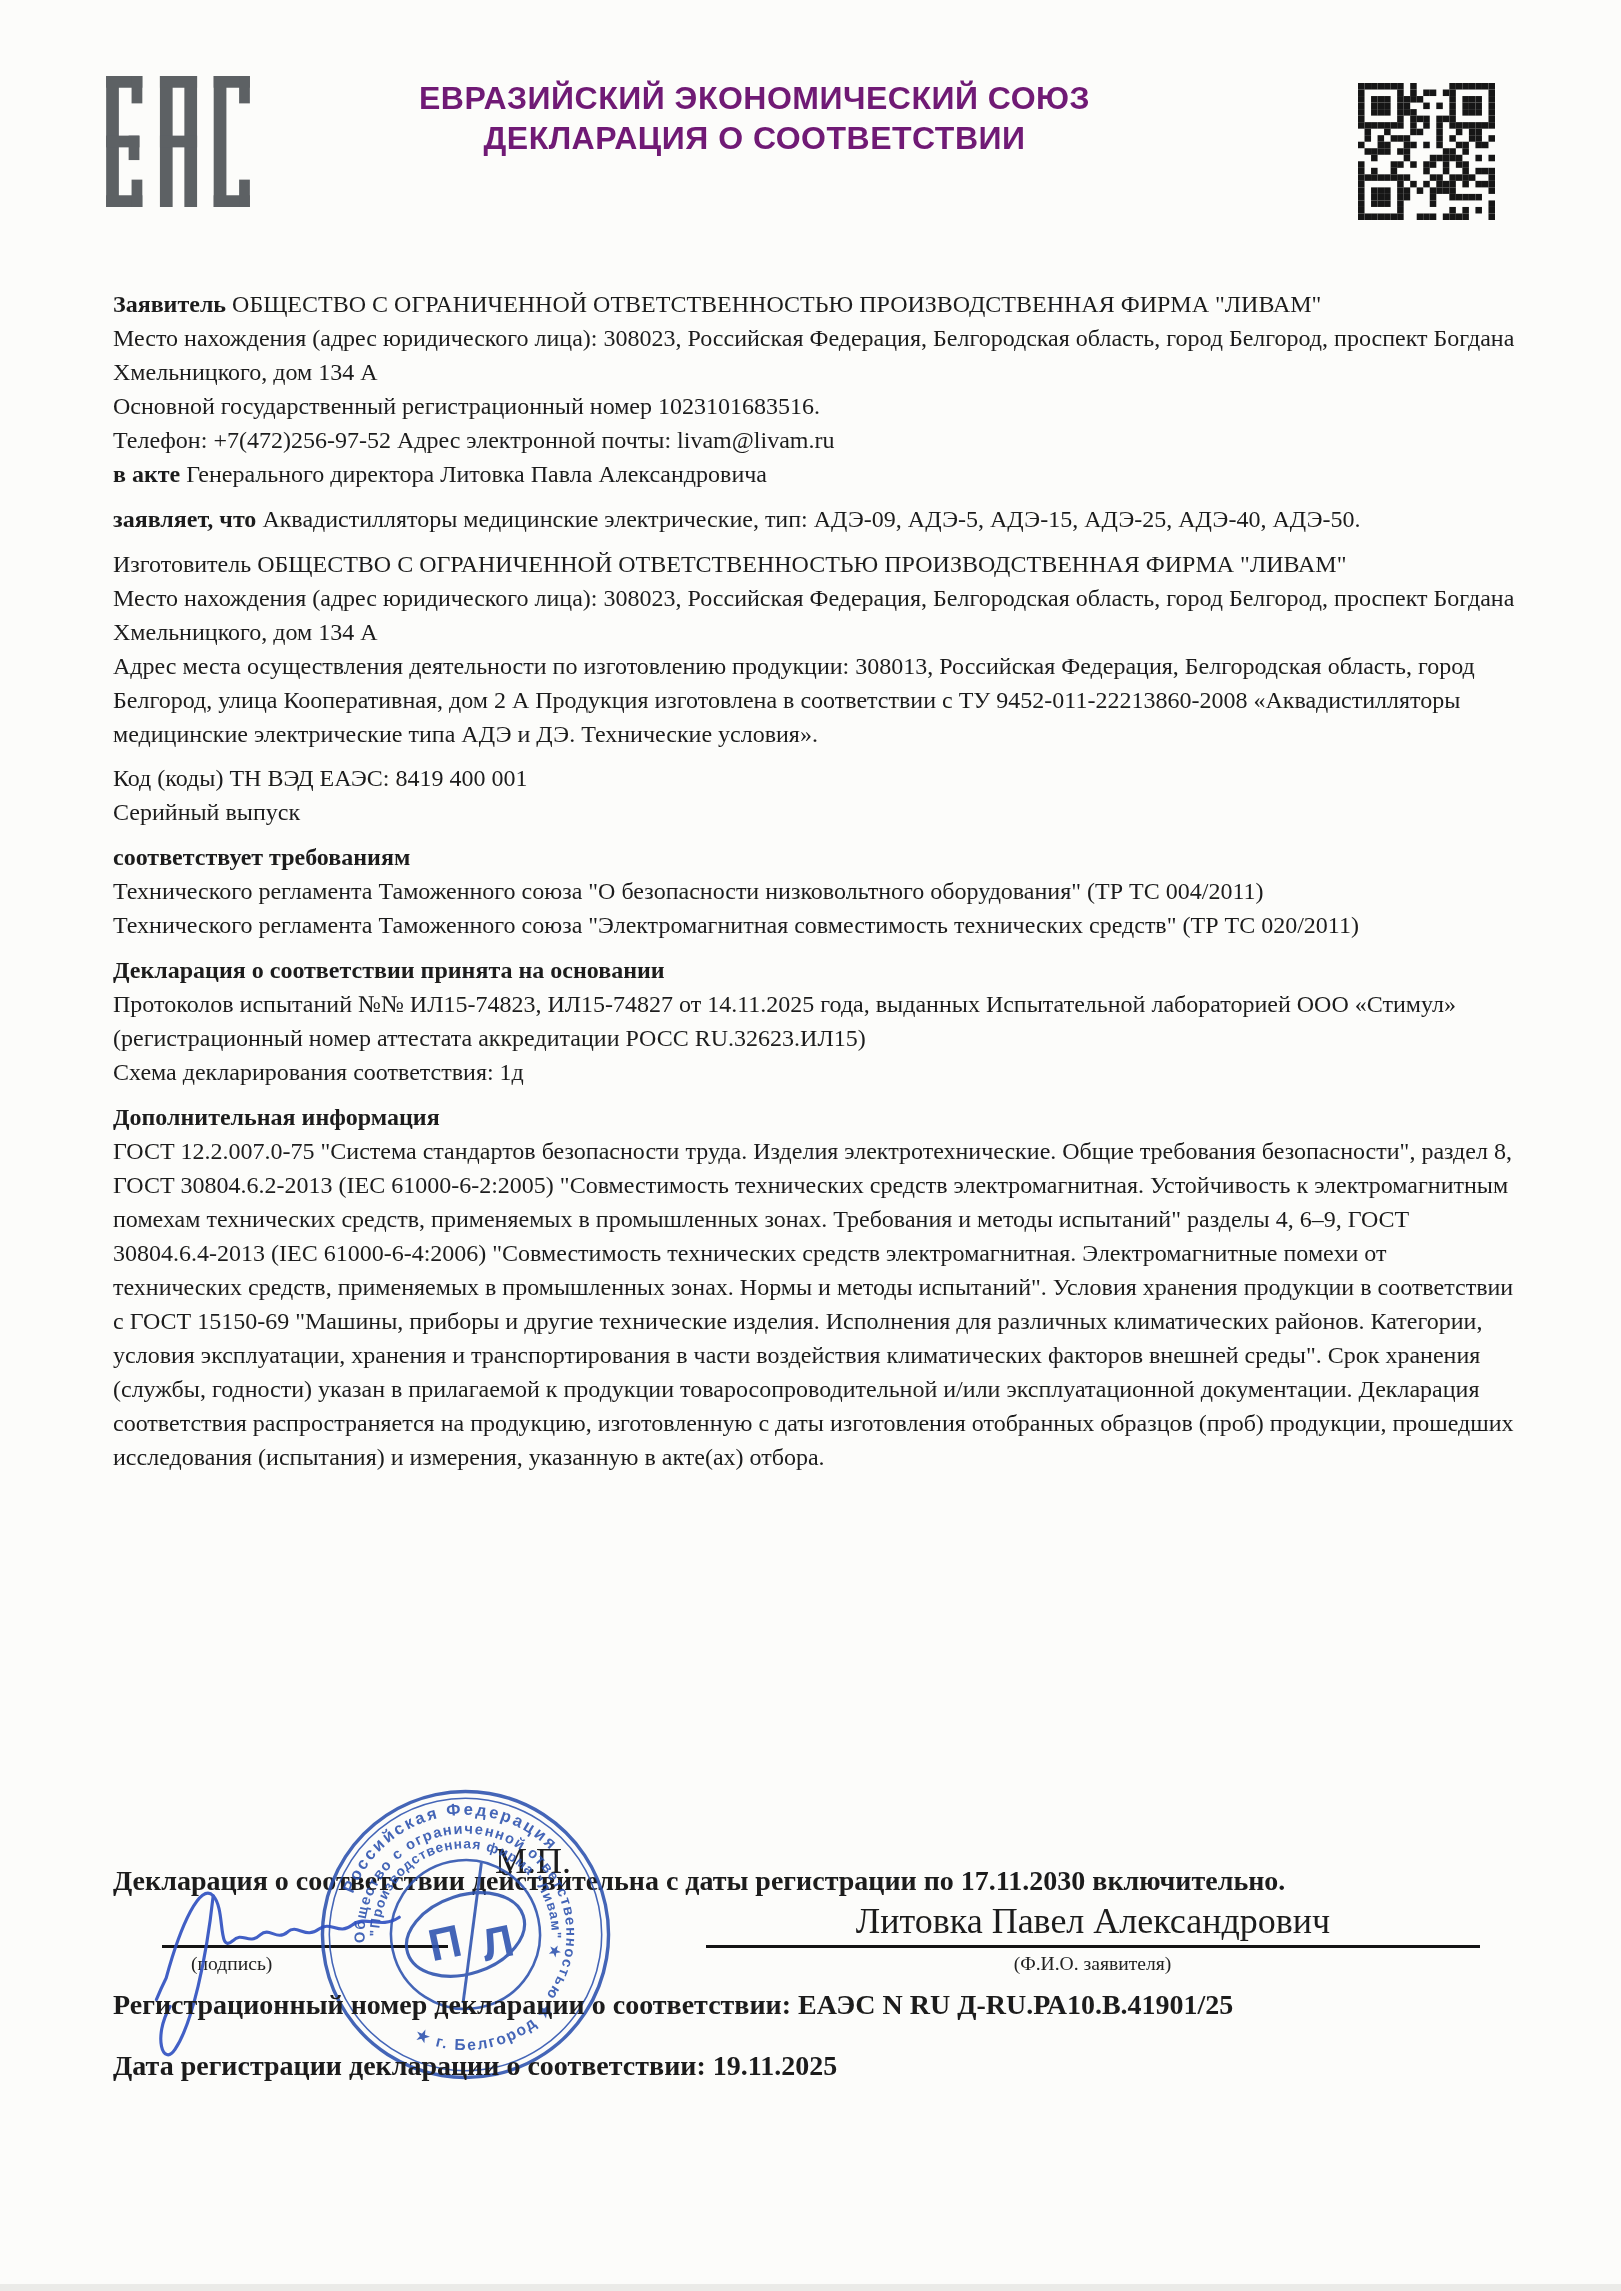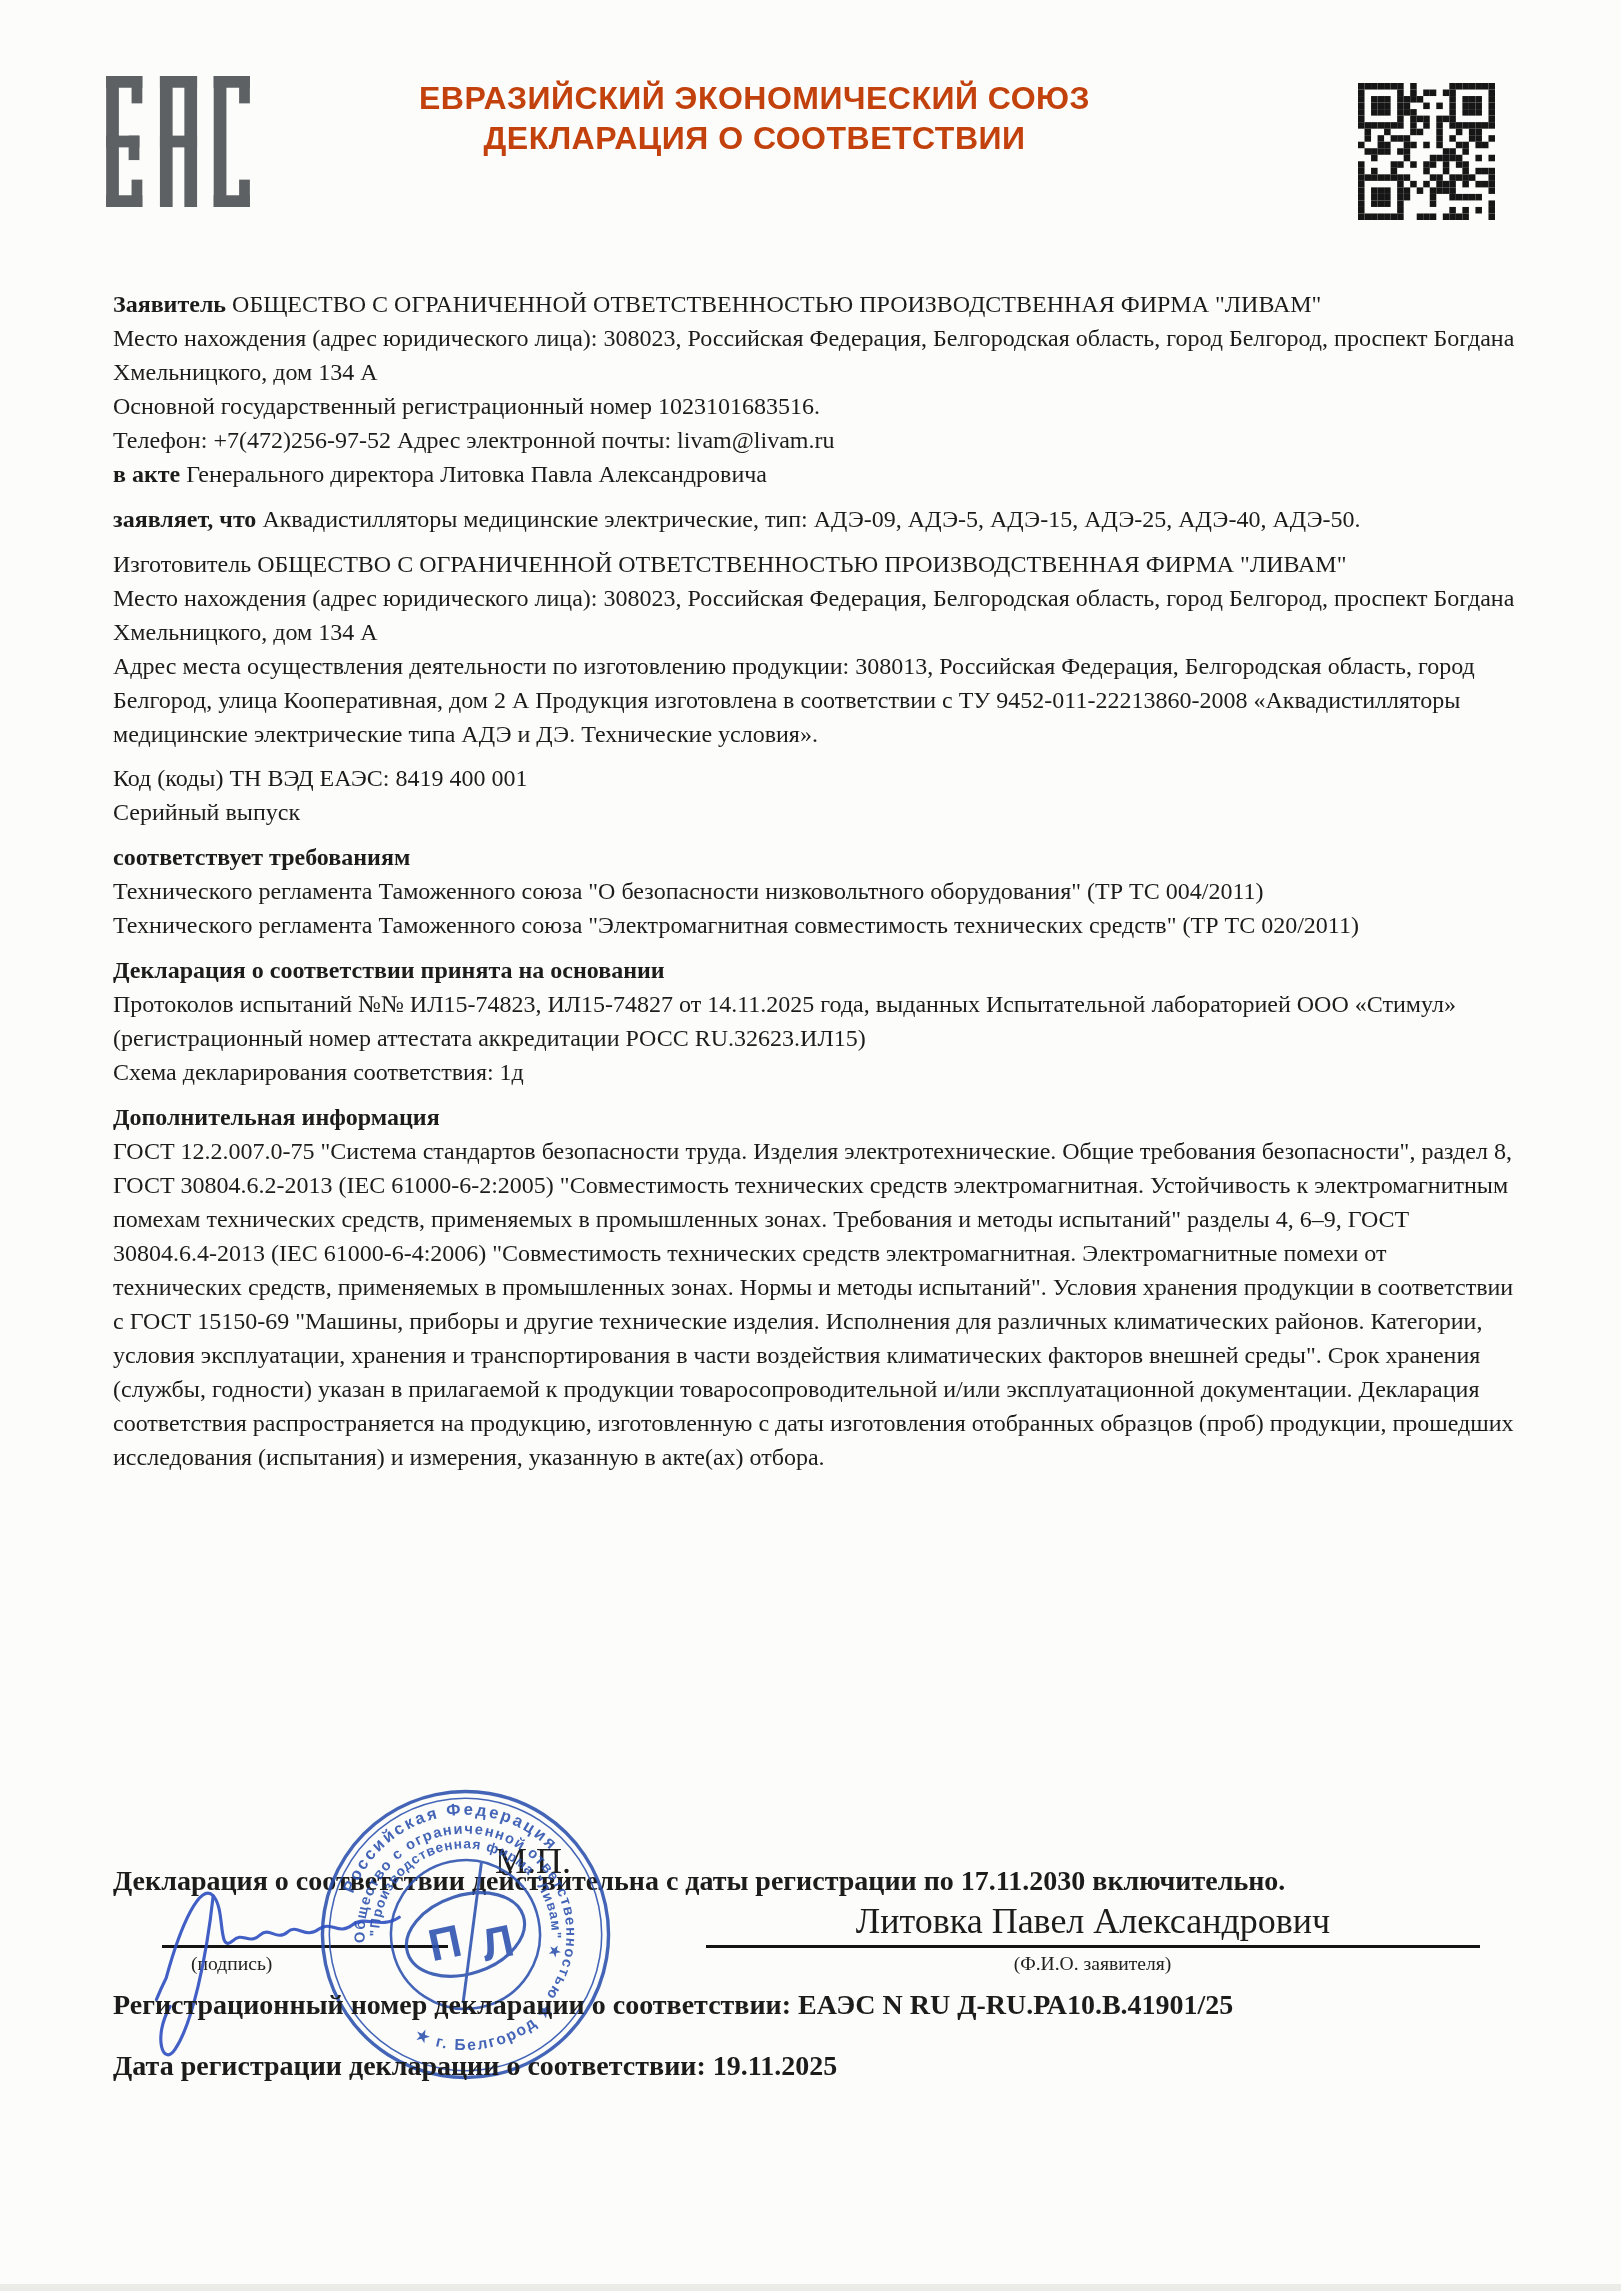--- a/index.html
+++ b/index.html
@@ -9,21 +9,21 @@
     font-family:"Liberation Serif", serif;
     color:#1c1c1c;
     overflow:hidden;
   }
   .abs{position:absolute;}
   
   #title-block{
     left:0;top:78px;width:1509px;text-align:center;
     font-family:"Liberation Sans", sans-serif;
     font-weight:bold;font-size:32px;line-height:40px;
-    color:#c2410c;letter-spacing:0.5px;
+    color:#701a75;letter-spacing:0.5px;
   }
   
   #document-body{
     left:113px;top:287px;width:1404px;
     font-size:24px;line-height:34px;
   }
   #document-body p{margin:0;}
   #document-body .sec{margin-bottom:10.8px;}
   #document-body b{font-weight:bold;}
   

